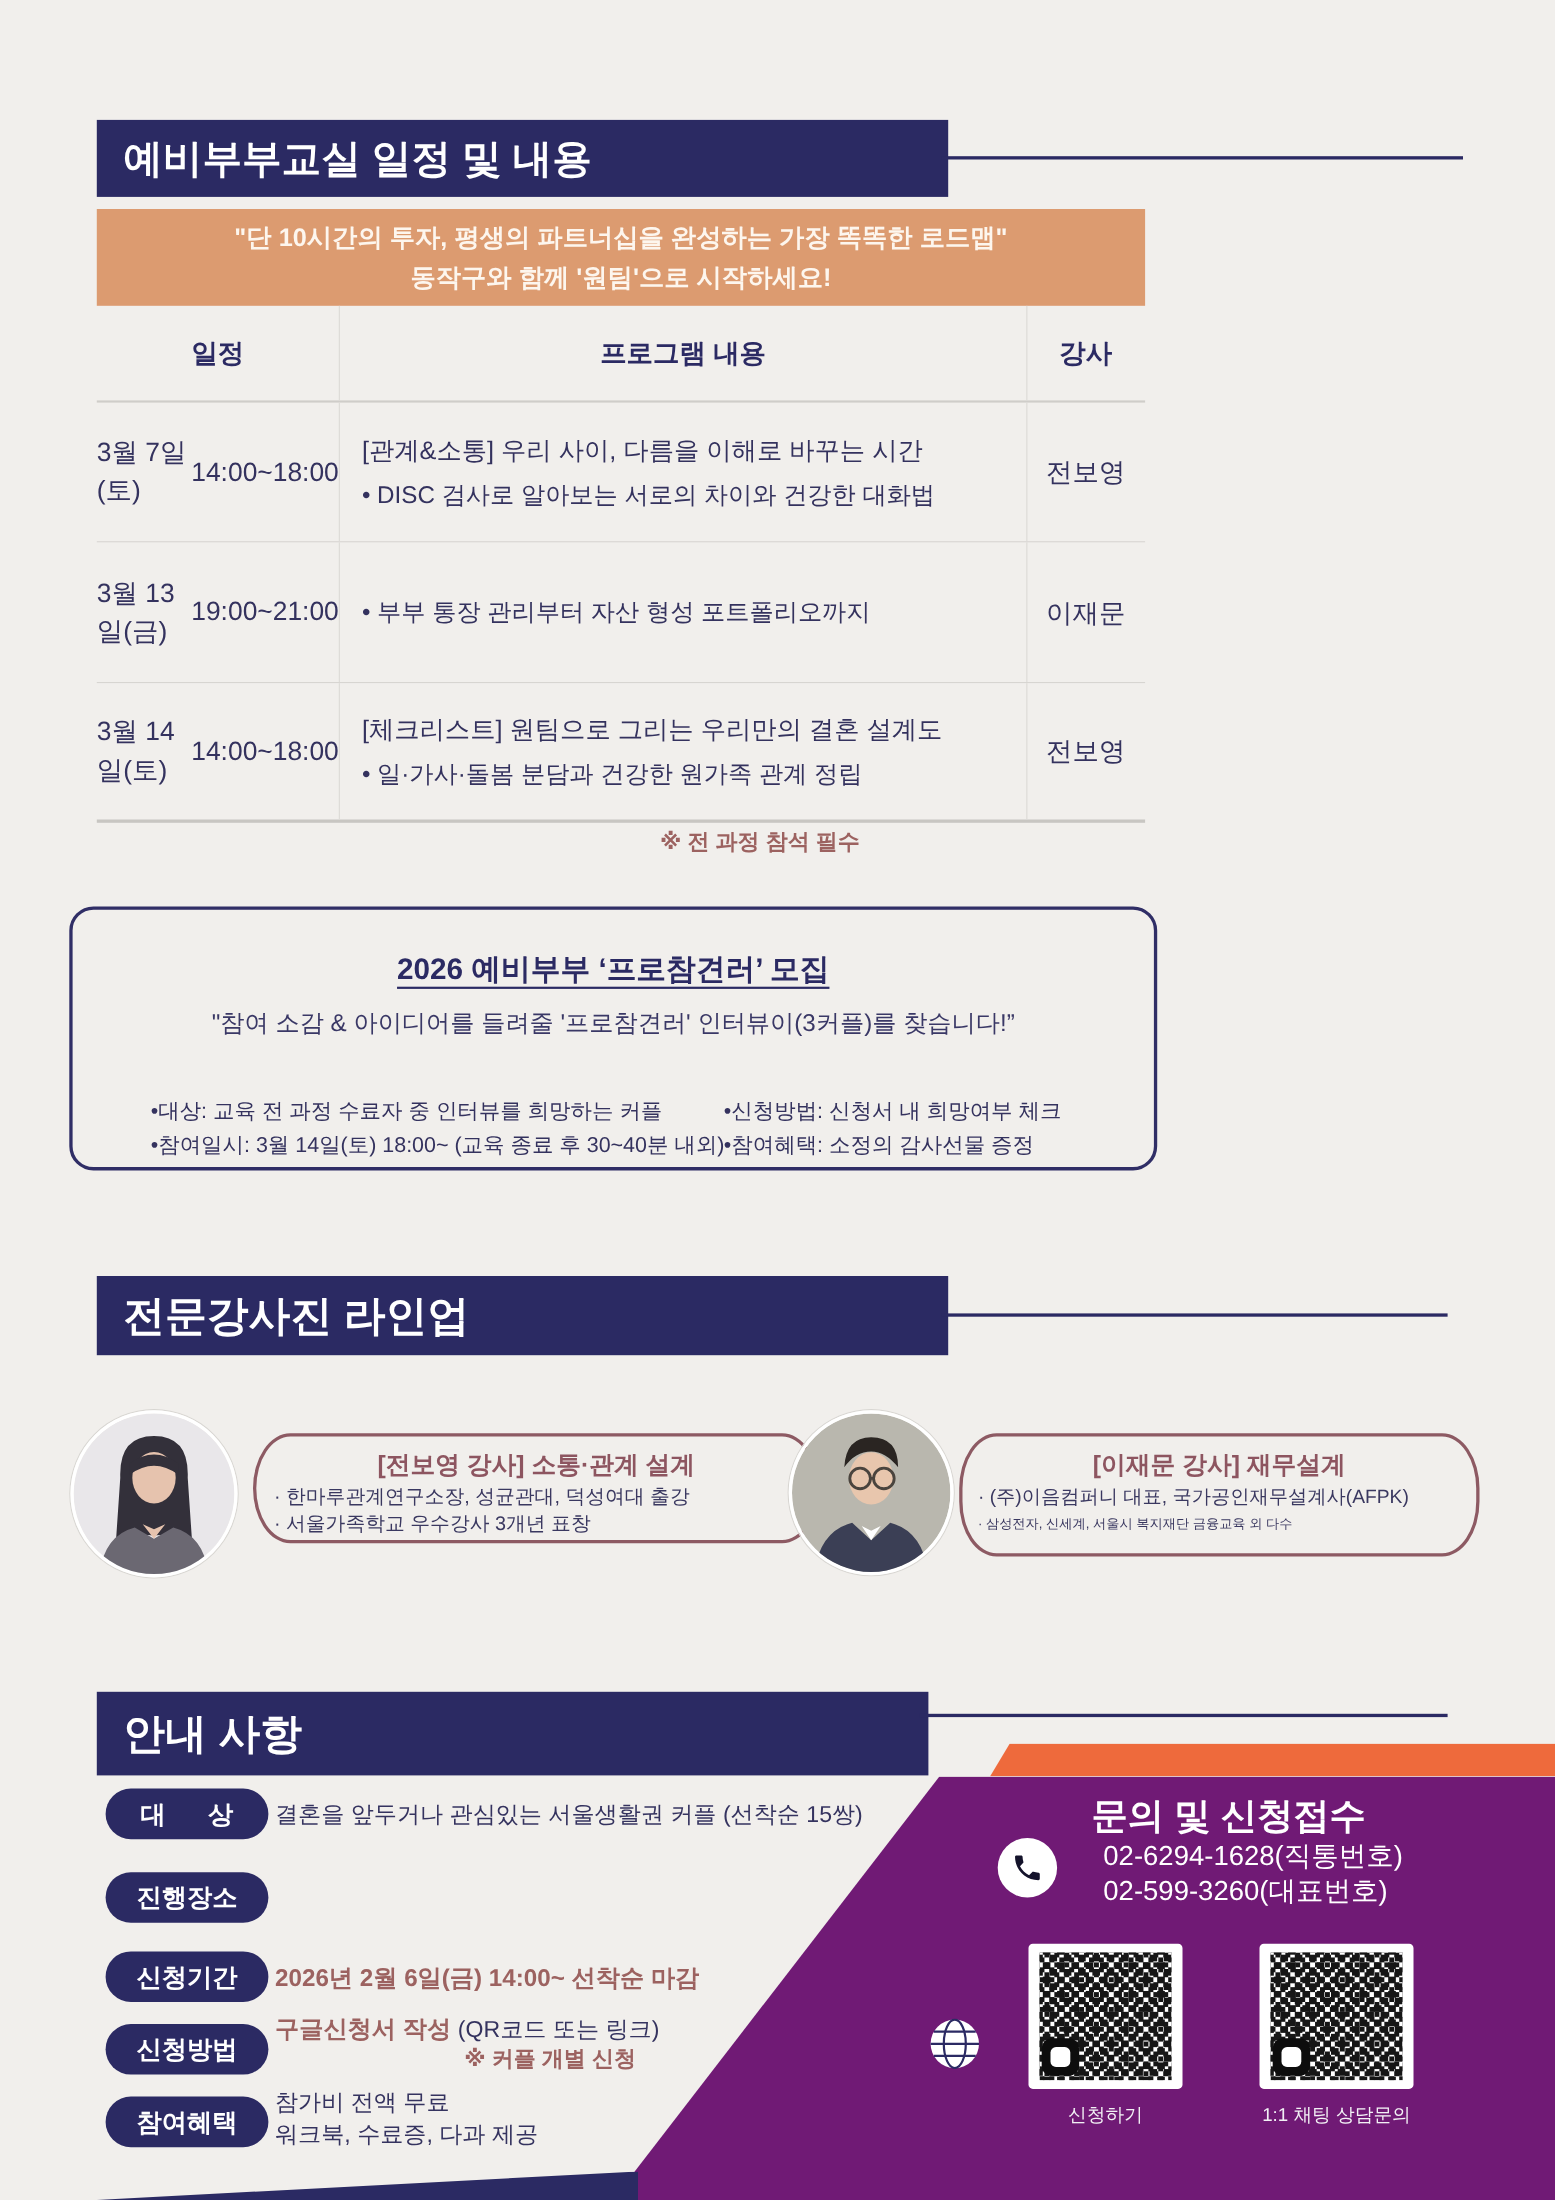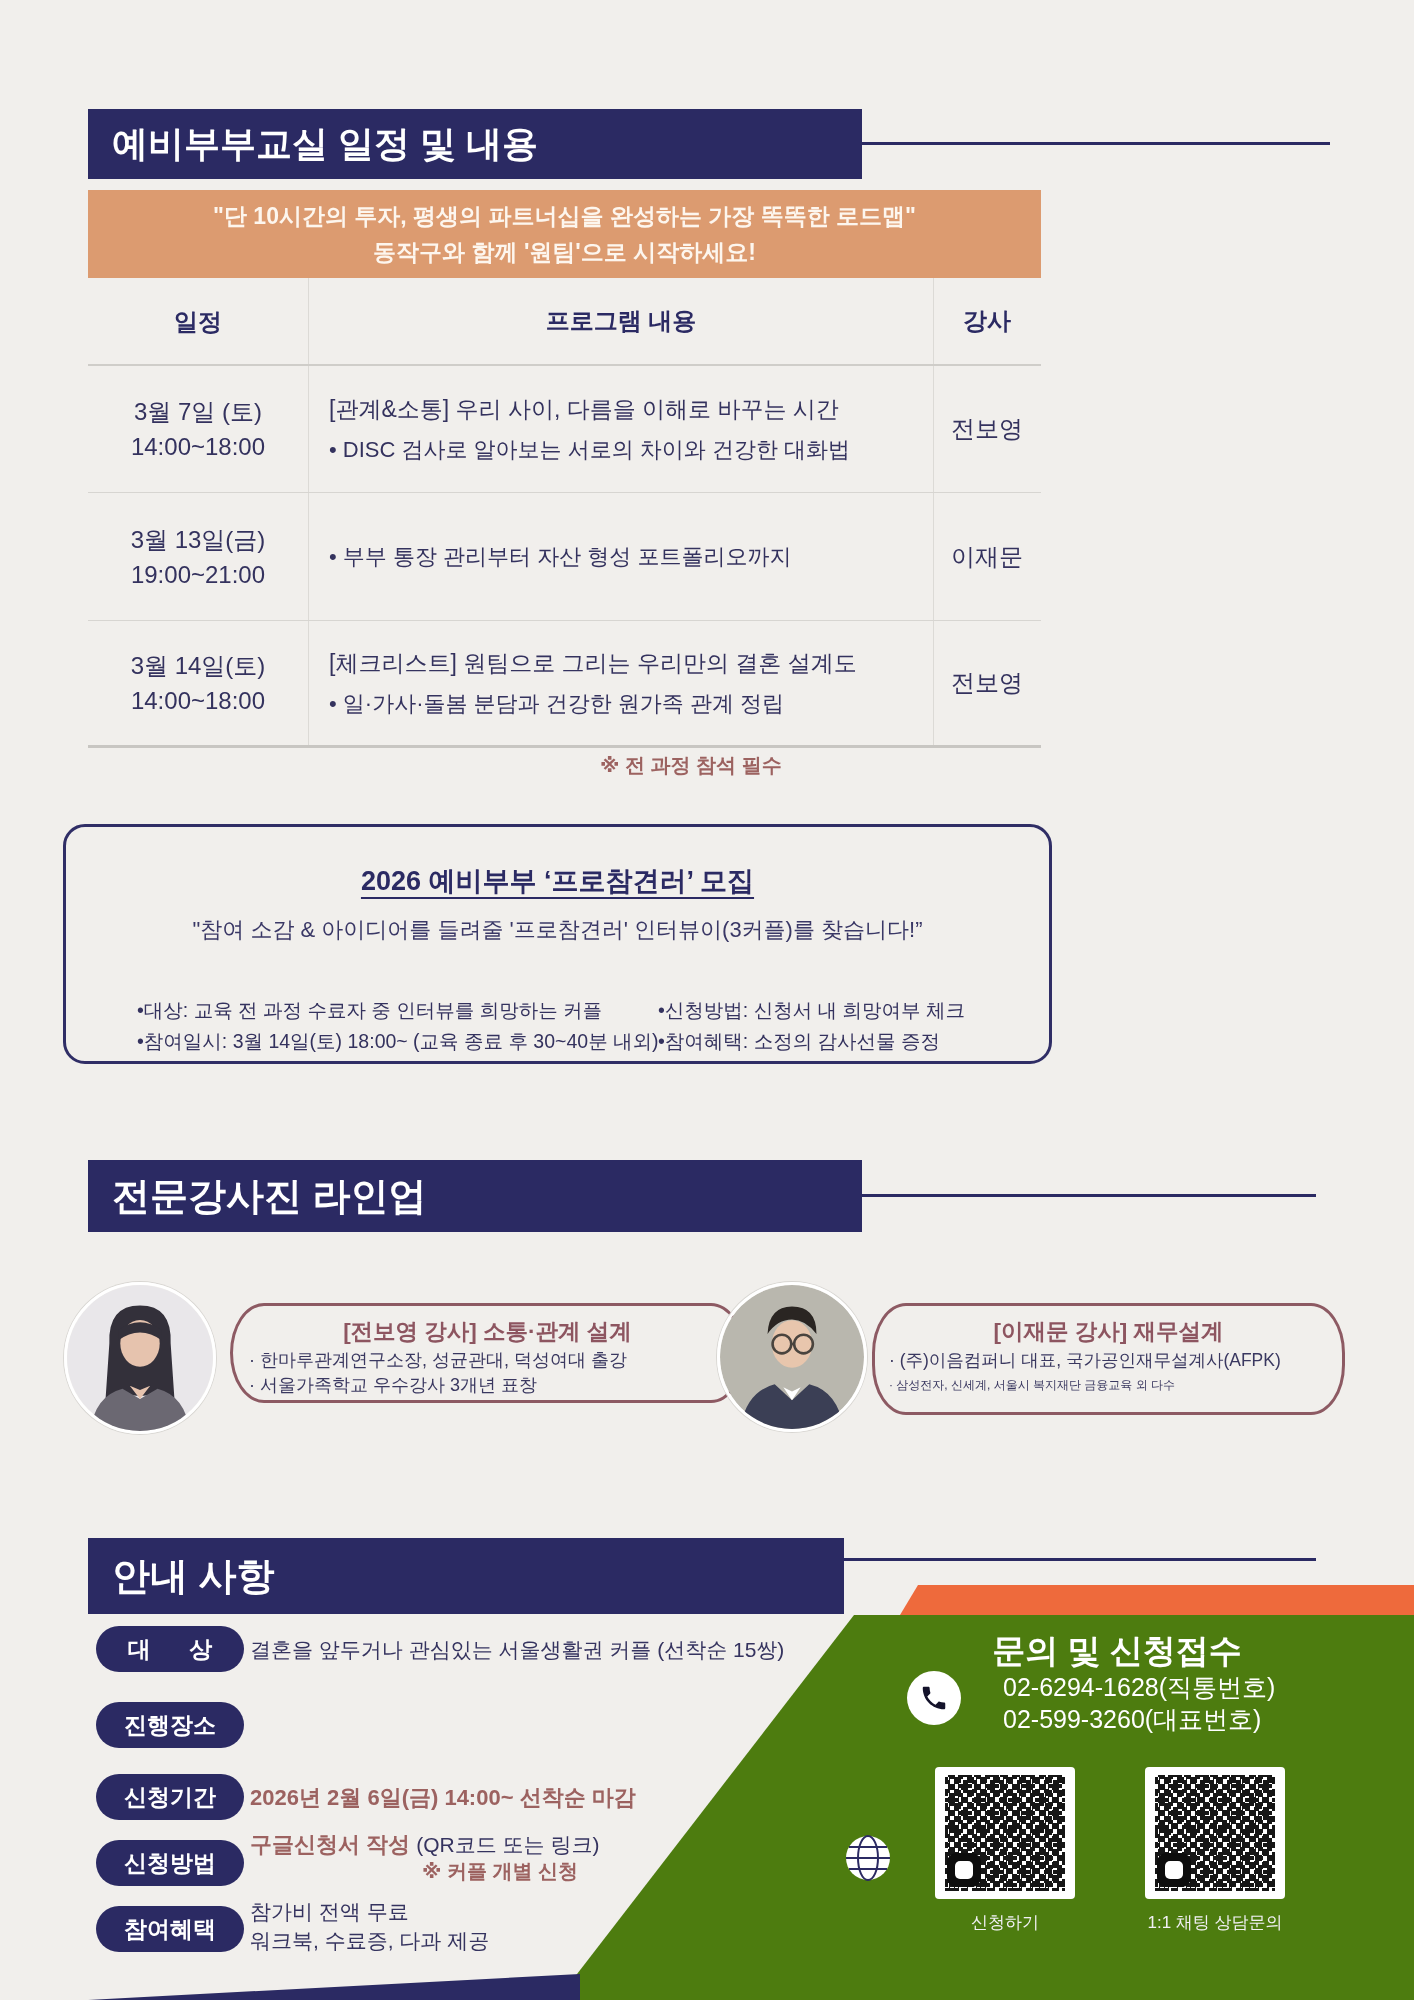--- a/index.html
+++ b/index.html
@@ -5,21 +5,21 @@
   html,body{margin:0;padding:0;background:#e8e6e3;}
   #page{position:relative;width:1414px;height:2000px;background:#f1efec;overflow:hidden;
         font-family:"Liberation Sans","DejaVu Sans",sans-serif;color:#34325e;}
   .abs{position:absolute;}
   .hbar{background:#2b2a63;color:#ffffff;font-weight:bold;display:flex;align-items:center;padding-left:24px;}
   .hline{background:#2b2a63;height:3px;}
   
   .t-headrow{display:flex;border-bottom:2px solid #cfcdc9;}
   .t-row{display:flex;border-bottom:1.5px solid #d7d5d1;}
   .t-row:last-child{border-bottom:3px solid #c8c6c2;}
-  .c-date{width:220px;border-right:1.5px solid #dcdad6;display:flex;flex-direction:column;justify-content:center;align-items:center;font-size:24px;line-height:35px;}
+  .c-date{width:220px;border-right:1.5px solid #dcdad6;display:flex;flex-direction:row;justify-content:center;align-items:center;font-size:24px;line-height:35px;}
   .c-prog{width:625px;border-right:1.5px solid #dcdad6;display:flex;flex-direction:column;justify-content:center;padding-left:20px;box-sizing:border-box;}
   .c-inst{width:106px;display:flex;align-items:center;justify-content:center;font-size:24px;}
   .t-headrow>div{font-weight:bold;color:#2b2a63;font-size:24px;justify-content:center;align-items:center;flex-direction:row;padding-left:0;}
   .prog-title{font-size:23px;margin-bottom:10px;}
   .prog-detail{font-size:22px;}
   .note-red{color:#9c6260;font-weight:bold;}
   
   .rbox{border:3px solid #302e66;border-radius:22px;box-sizing:border-box;}
   .rtitle{font-weight:bold;font-size:27px;color:#2b2a63;text-decoration:underline;text-underline-offset:7px;text-align:center;}
   .rsub{font-size:22px;color:#3a3866;text-align:center;}
@@ -28,21 +28,21 @@
   .avatar{border-radius:50%;overflow:hidden;border:3px solid #ffffff;box-shadow:0 0 0 1px #d8d6d2;}
   .icard{border:3px solid #8d5a63;border-radius:34px/50px;box-sizing:border-box;}
   .ictitle{color:#8d5560;font-weight:bold;font-size:22.5px;text-align:center;}
   .icline{font-size:18px;color:#3a3860;line-height:25px;}
   
   .pill{background:#2b2a63;color:#fff;font-weight:bold;font-size:23px;border-radius:23px;
         display:flex;align-items:center;justify-content:center;white-space:pre;width:148px;height:46px;}
   .itext{font-size:21px;color:#35335f;line-height:27px;white-space:nowrap;}
   .ihl{color:#9c6260;font-weight:bold;}
   
-  .panel{background:#4d7c0f;}
+  .panel{background:#701a75;}
   .ptitle{color:#fff;font-weight:bold;font-size:33px;text-align:center;}
   .phones{color:#fff;font-size:25px;line-height:32px;white-space:nowrap;}
   .qr{background:#fff;border-radius:4px;}
   .qr .dots{position:absolute;left:10px;top:8px;right:10px;bottom:8px;
     background:
       repeating-conic-gradient(#161616 0 25%, transparent 0 50%) 0 0/9px 9px,
       repeating-conic-gradient(#161616 0 25%, transparent 0 50%) 3px 2px/13px 13px;}
   .qr .finder{position:absolute;left:12px;bottom:12px;width:34px;height:34px;background:#0d0d0d;border-radius:9px;}
   .qr .finder:after{content:"";position:absolute;left:8px;top:8px;width:18px;height:18px;background:#fff;border-radius:5px;}
   .qlabel{color:#f2f1f5;font-size:17px;text-align:center;}

